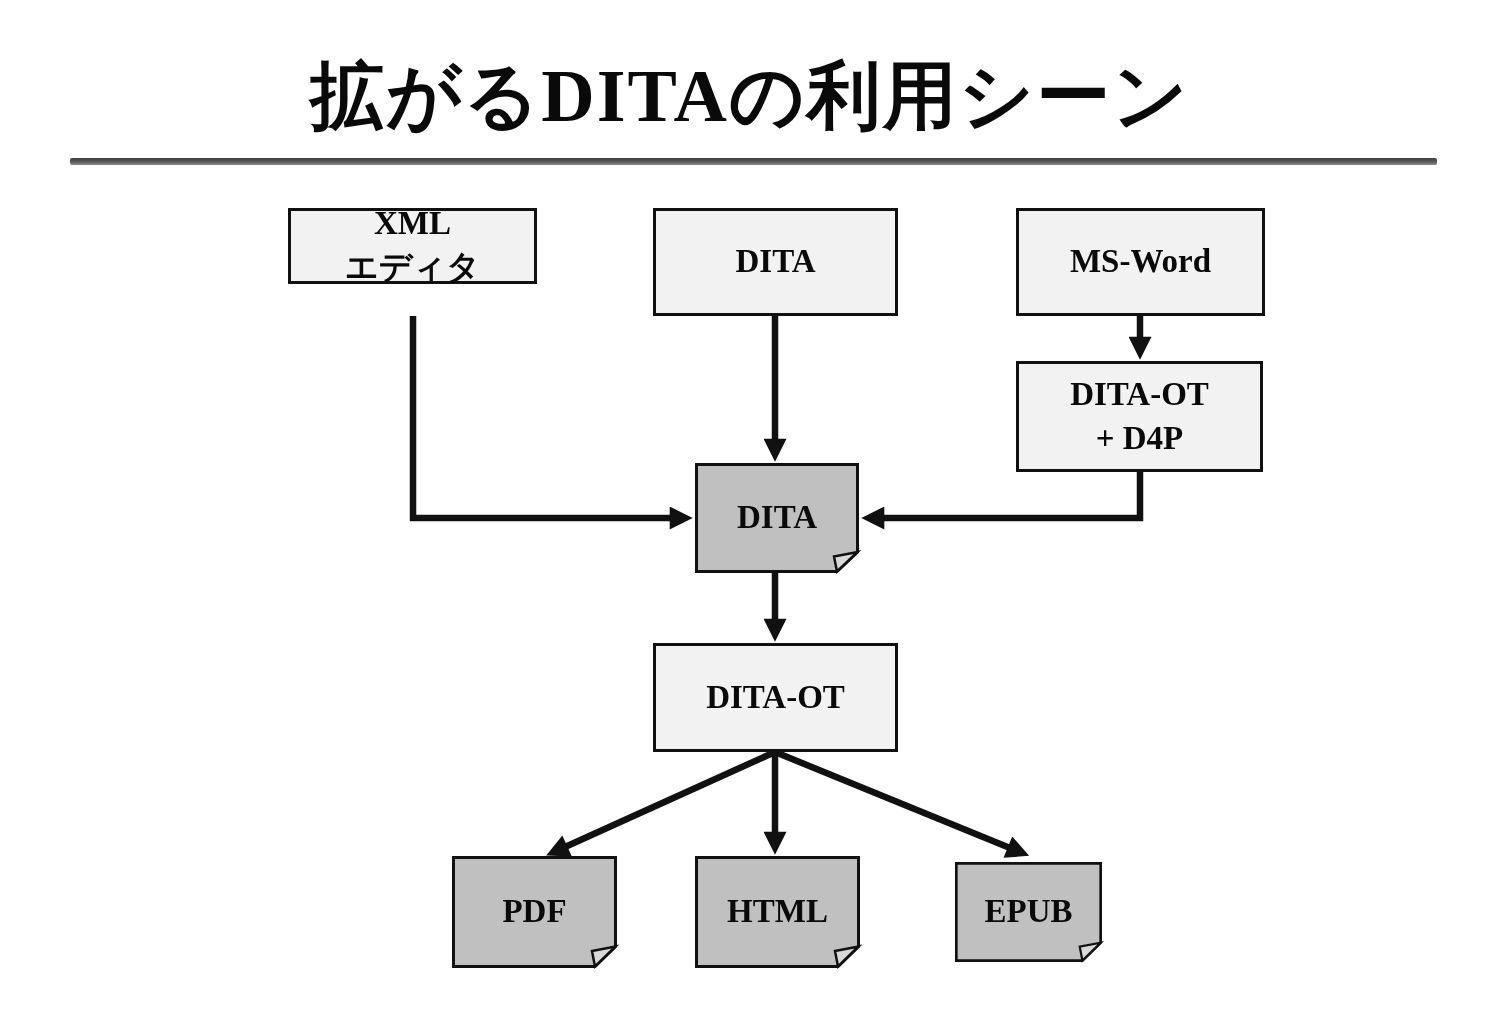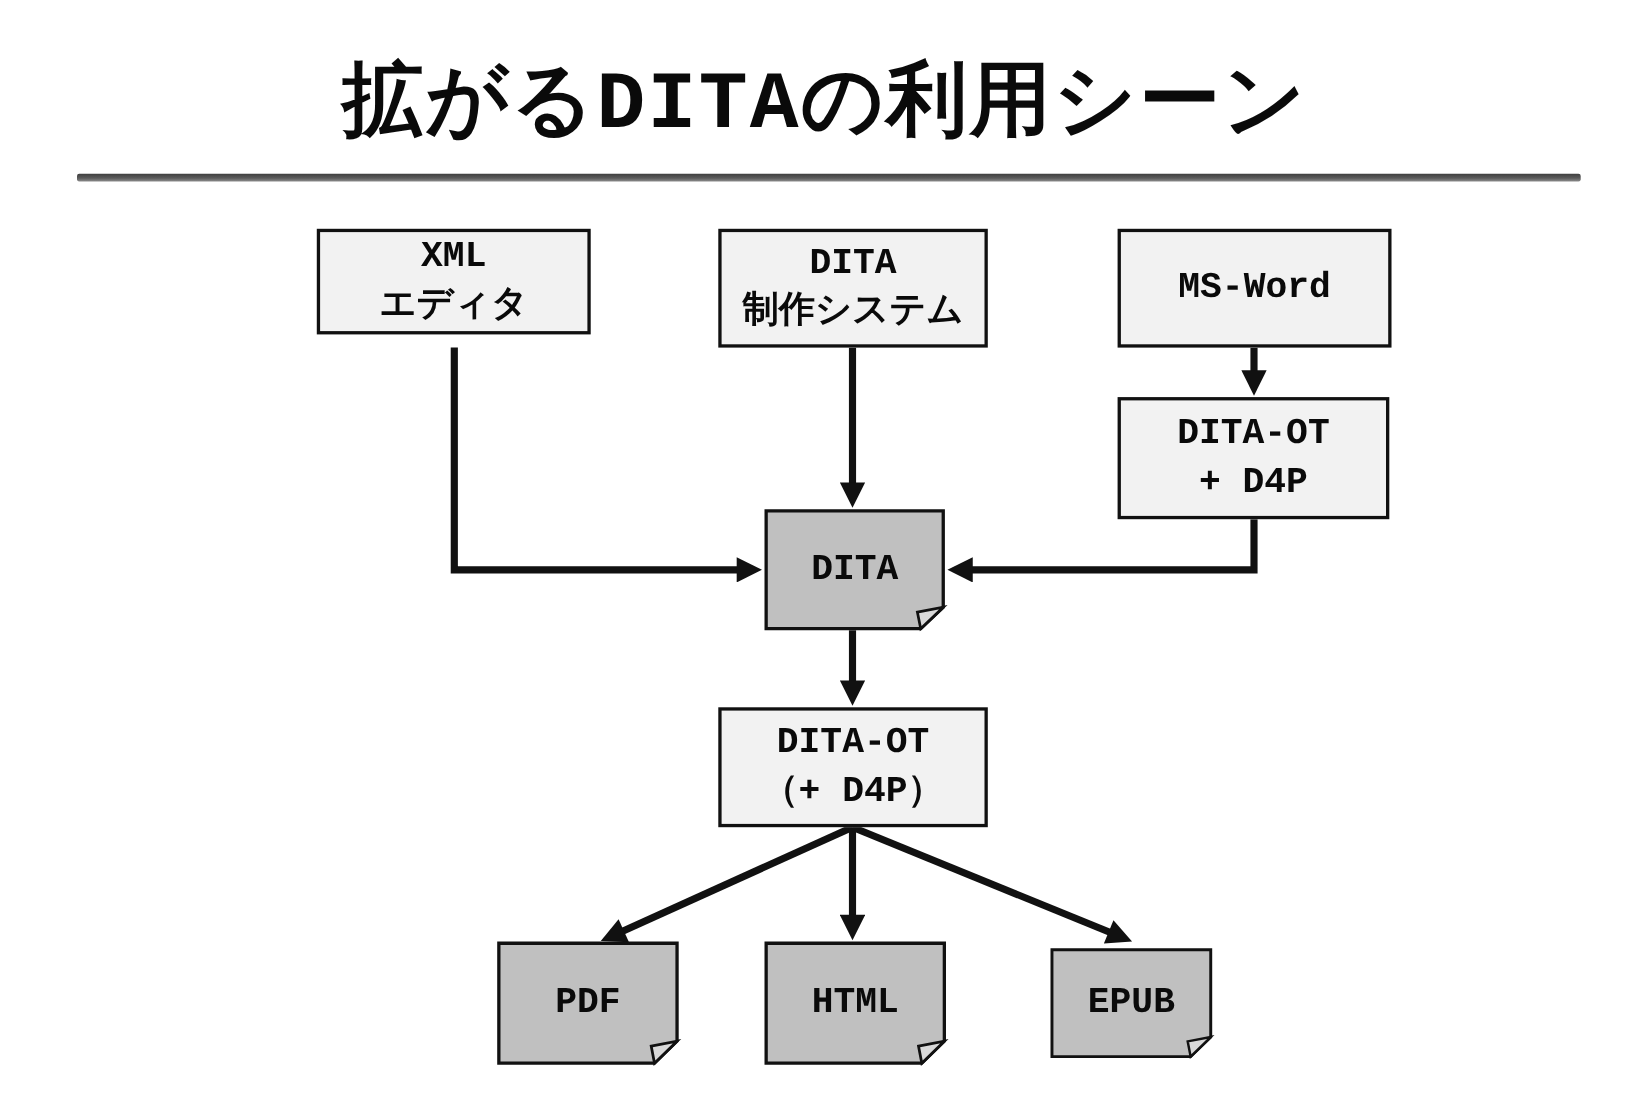--- a/index.html
+++ b/index.html
@@ -2,21 +2,21 @@
 <html style="--box-fill: #f2f2f2; --doc-fill: #c0c0c0; --doc-fold-fill: #d9d9d9; --border: #111111; --arrow: #111111; --rule-dark: #3f3f3f; --rule-light: #8c8c8c;"><head>
 <meta charset="utf-8">
 <style>
   html, body { margin: 0; padding: 0; background: #ffffff; }
   .canvas {
     position: relative;
     width: 1500px;
     height: 1010px;
     background: #ffffff;
     overflow: hidden;
-    font-family: Liberation Mono, monospace;
+    font-family: Liberation Serif, serif;
     border-radius: 10px;
   }
   .title {
     position: absolute;
     left: 0; top: 48px;
     width: 100%;
     margin: 0;
     text-align: center;
     font-size: 74px;
     font-weight: 800;
@@ -67,21 +67,21 @@
     left: 0; top: 0;
     width: 100%; height: 100%;
     overflow: visible;
   }
   .doc .doc-page { fill: var(--doc-fill, #c0c0c0); stroke: var(--border, #111111); stroke-width: 3; stroke-linejoin: miter; }
   .doc .doc-fold { fill: var(--doc-fold-fill, #d9d9d9); stroke: var(--border, #111111); stroke-width: 2.5; stroke-linejoin: miter; }
   .doc .line { position: relative; z-index: 1; }
   .line:empty { display: none; }
 
   
-  .pos-xml-editor   { left: 288px;  top: 208px; width: 249px; height: 96px; }
+  .pos-xml-editor   { left: 288px;  top: 208px; width: 249px; height: 76px; }
   .pos-dita-cms     { left: 653px;  top: 208px; width: 245px; height: 108px; }
   .pos-ms-word      { left: 1016px; top: 208px; width: 249px; height: 108px; }
   .pos-dita-ot-d4p  { left: 1016px; top: 361px; width: 247px; height: 111px; }
   .pos-dita         { left: 695px;  top: 463px; width: 164px; height: 110px; }
   .pos-dita-ot-main { left: 653px;  top: 643px; width: 245px; height: 109px; }
   .pos-pdf          { left: 452px;  top: 856px; width: 165px; height: 112px; }
   .pos-html         { left: 695px;  top: 856px; width: 165px; height: 112px; }
   .pos-epub         { left: 955px;  top: 856px; width: 147px; height: 112px; }
 </style>
 </head>
@@ -108,21 +108,20 @@
     <line x1="775" y1="752" x2="1010" y2="848" marker-end="url(#ah)"></line>
   </svg>
 
   <div class="node box pos-xml-editor">
     <span class="line">XML</span>
     <span class="line">エディタ</span>
   </div>
 
   <div class="node box pos-dita-cms">
     <span class="line">DITA</span>
-    <span class="line">制作システム</span>
   </div>
 
   <div class="node box pos-ms-word">
     <span class="line">MS-Word</span>
   </div>
 
   <div class="node box pos-dita-ot-d4p">
     <span class="line">DITA-OT</span>
     <span class="line">+ D4P</span>
   </div>
@@ -130,21 +129,20 @@
   <div class="node doc pos-dita">
     <svg class="doc-shape" viewBox="0 0 164 110" xmlns="http://www.w3.org/2000/svg">
       <polygon class="doc-page" points="1.5,1.5 162.5,1.5 162.5,89 142,108.5 1.5,108.5"></polygon>
       <polygon class="doc-fold" points="142,108.5 162.5,89 139,93.5"></polygon>
     </svg>
     <span class="line">DITA</span>
   </div>
 
   <div class="node box pos-dita-ot-main">
     <span class="line">DITA-OT</span>
-    <span class="line">（+ D4P）</span>
   </div>
 
   <div class="node doc pos-html">
     <svg class="doc-shape" viewBox="0 0 165 112" xmlns="http://www.w3.org/2000/svg">
       <polygon class="doc-page" points="1.5,1.5 163.5,1.5 163.5,90.5 143,110.5 1.5,110.5"></polygon>
       <polygon class="doc-fold" points="143,110.5 163.5,90.5 140,95"></polygon>
     </svg>
     <span class="line">HTML</span>
   </div>
 

